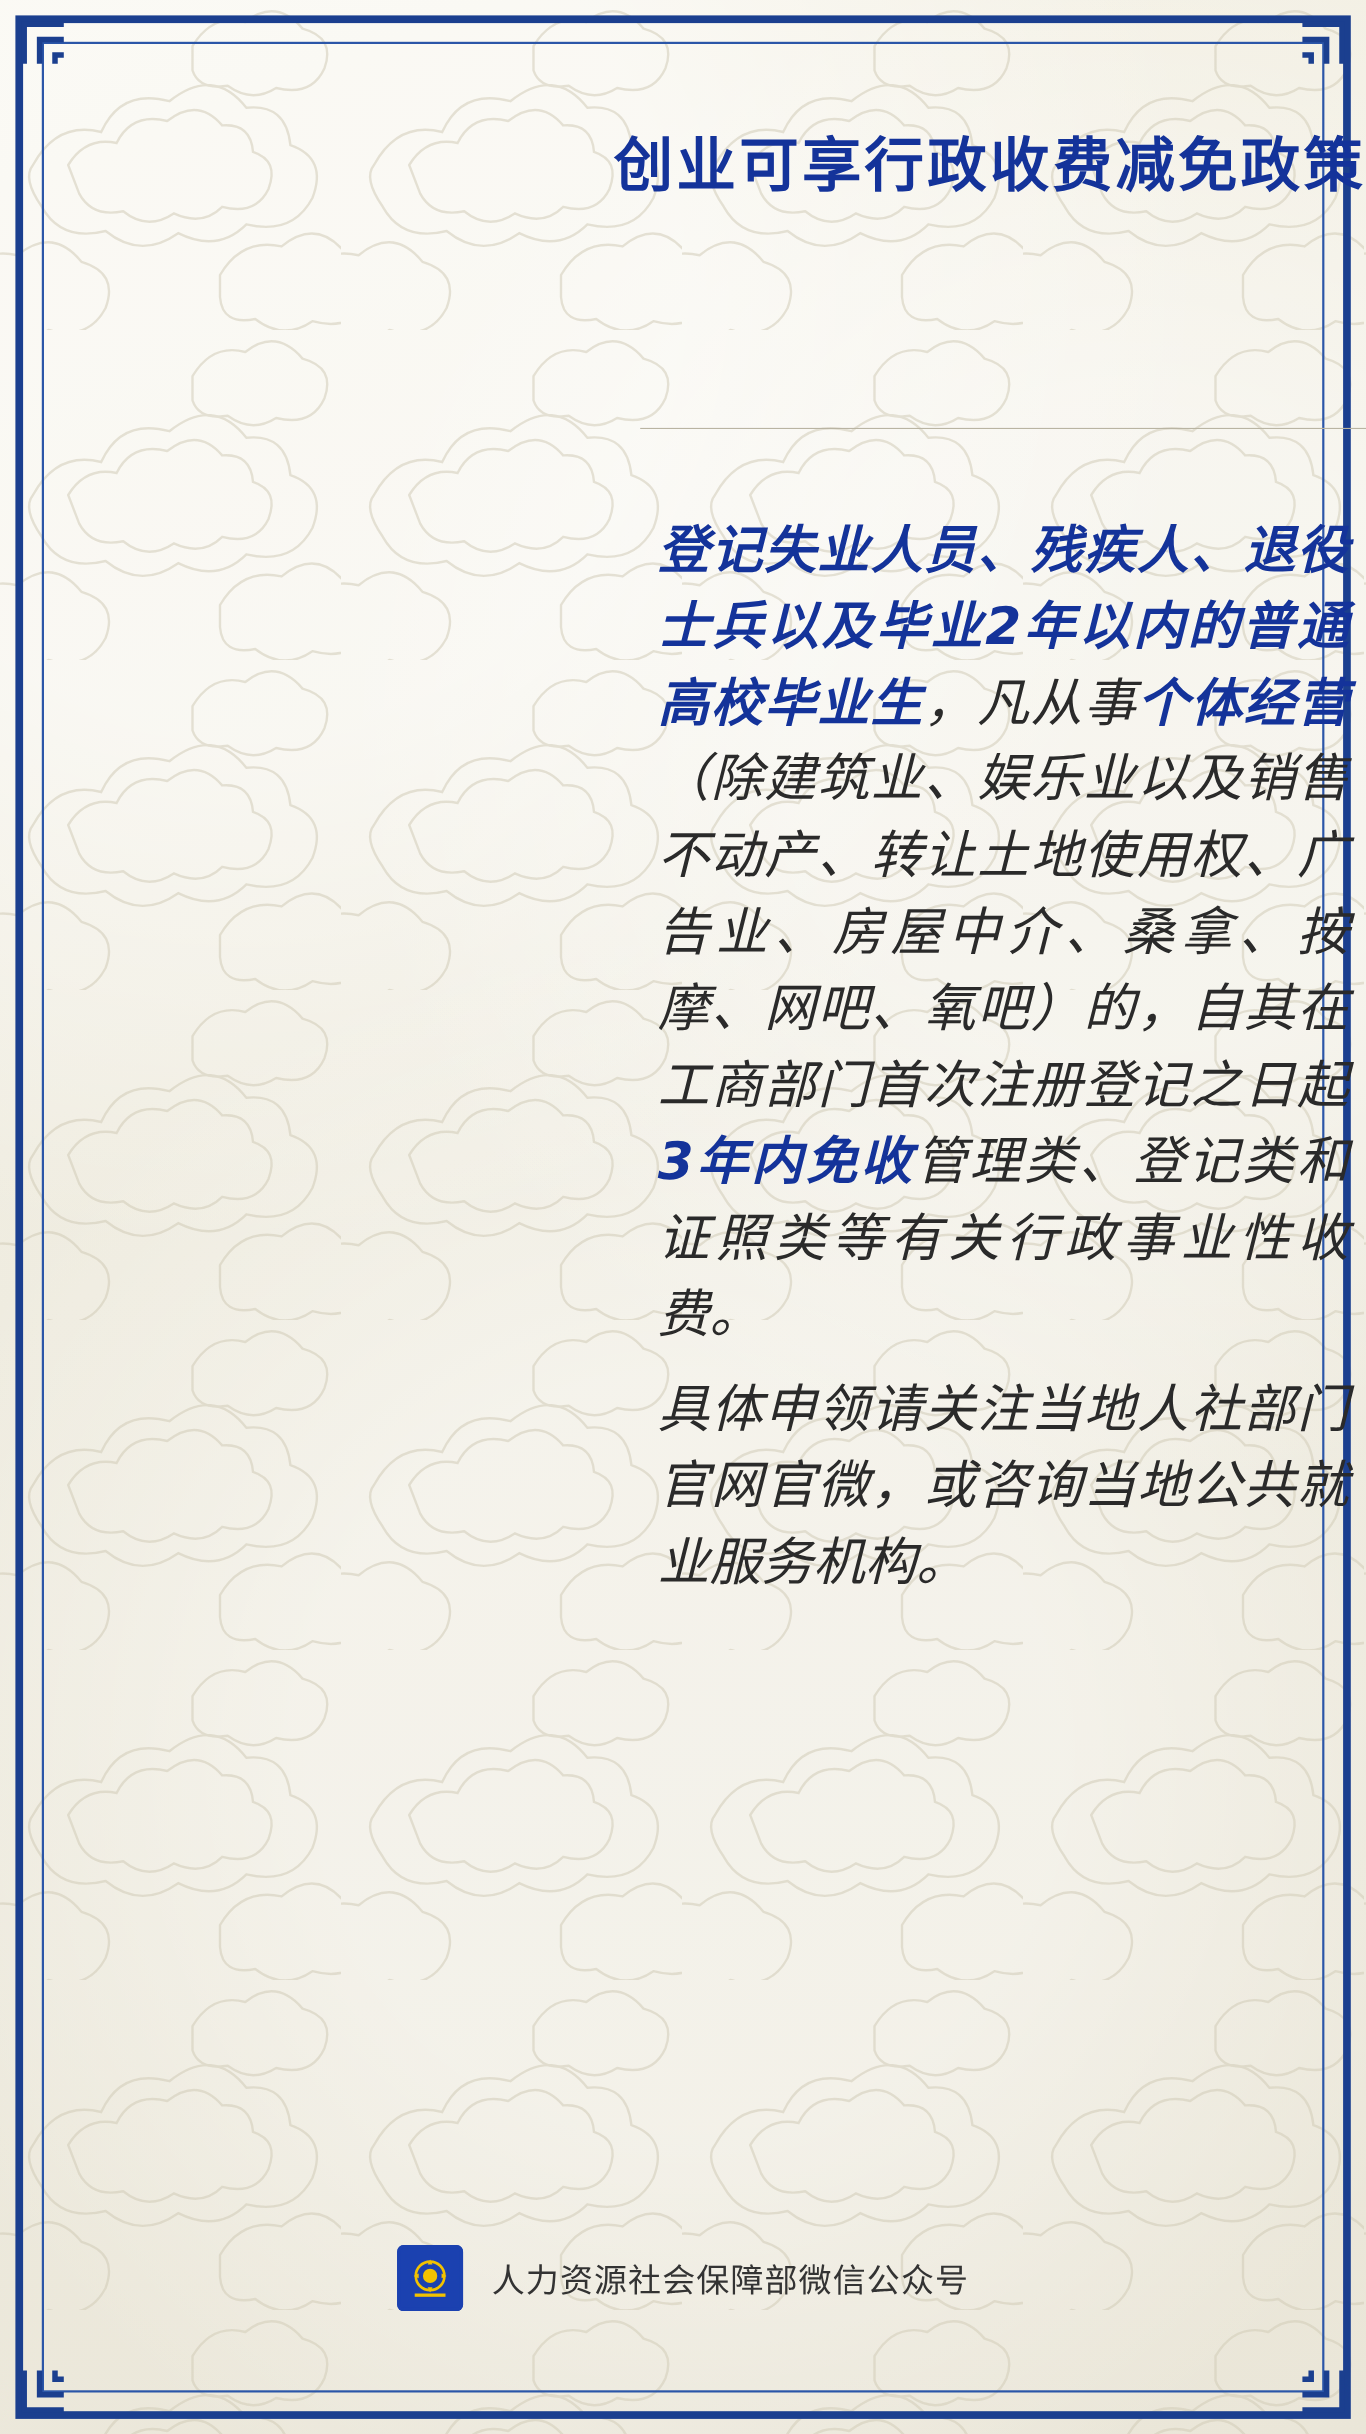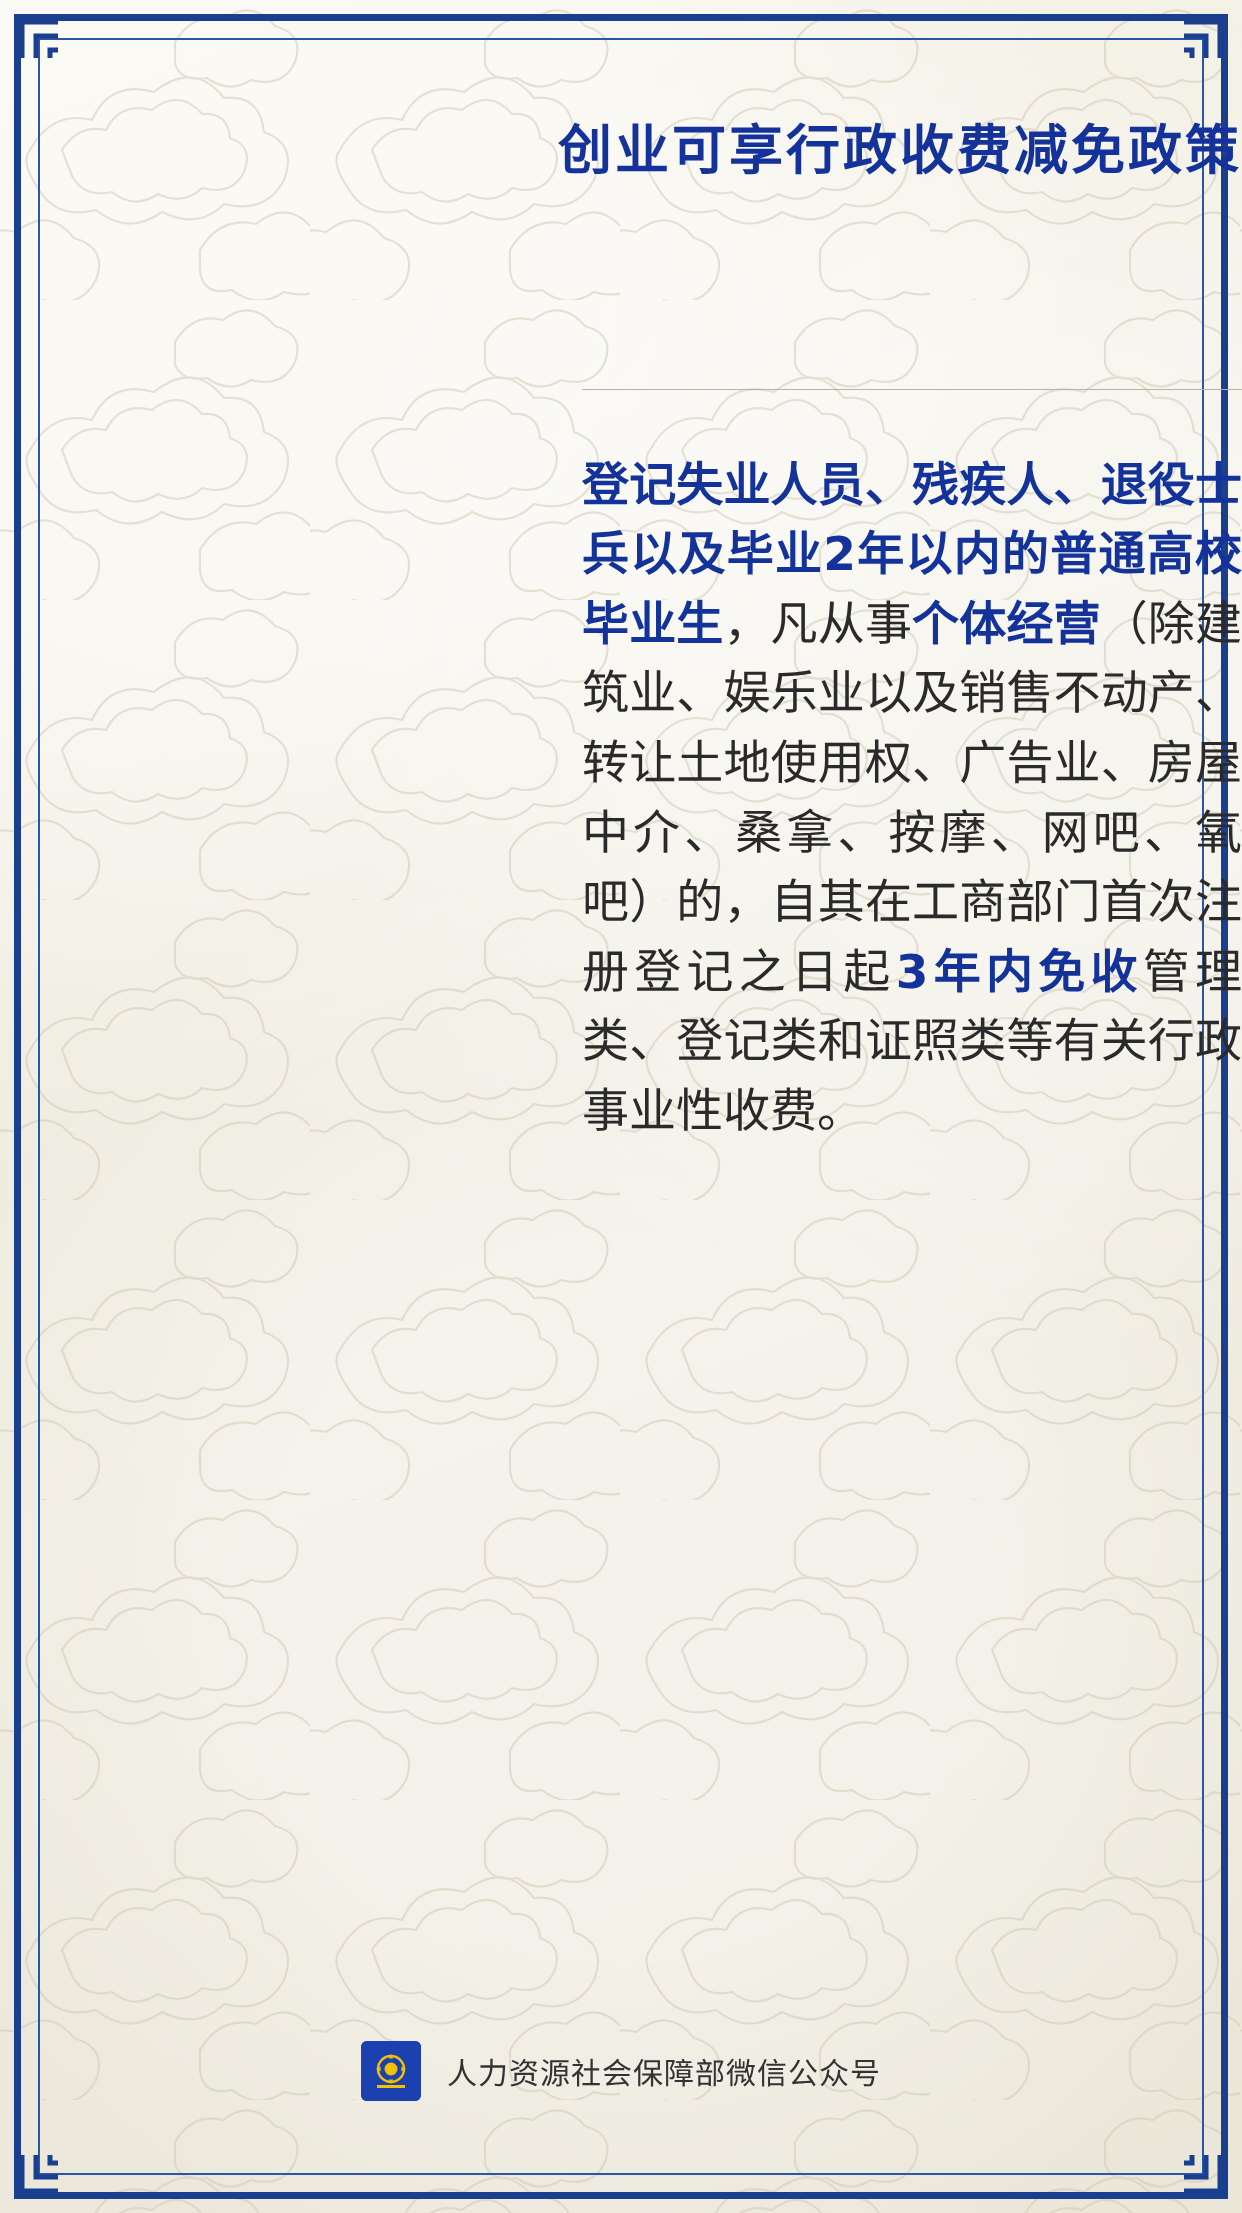--- a/index.html
+++ b/index.html
@@ -97,21 +97,21 @@
     line-height: 1.48;
     color: #2a2a2a;
     text-align: justify;
     text-justify: inter-ideograph;
     font-family: "DejaVu Sans", "Liberation Sans", sans-serif;
   }
   .body-text .hl {
     color: #14339a;
     font-weight: bold;
   }
-  .body-text p { margin: 0; }
+  .body-text p { margin: 16px; font-style: italic; }
   .body-text p + p { margin-top: 2px; }
 
   
   .footer {
     position: absolute;
     left: 0;
     right: 0;
     bottom: 112px;
     display: flex;
     align-items: center;
@@ -202,20 +202,21 @@
   </div>
 
   <div class="content">
 
     <div class="title">创业可享行政收费减免政策</div>
 
     <div class="divider"></div>
 
     <div class="body-text">
       <p><span class="hl">登记失业人员、残疾人、退役士兵以及毕业2年以内的普通高校毕业生</span><span>，凡从事</span><span class="hl">个体经营</span><span>（除建筑业、娱乐业以及销售不动产、转让土地使用权、广告业、房屋中介、桑拿、按摩、网吧、氧吧）的，自其在工商部门首次注册登记之日起</span><span class="hl">3年内免收</span><span>管理类、登记类和证照类等有关行政事业性收费。</span></p>
+      <p>具体申领请关注当地人社部门官网官微，或咨询当地公共就业服务机构。</p>
     </div>
 
   </div>
 
   <div class="footer">
     <div class="emblem">
       <svg class="gear" viewBox="0 0 44 44" xmlns="http://www.w3.org/2000/svg">
         <circle cx="22" cy="20" r="13" fill="none" stroke="#f2c200" stroke-width="2.4"></circle>
         <circle cx="22" cy="20" r="6.5" fill="#f2c200"></circle>
         <path d="M22 5 l2.2 4.6 -4.4 0 z" fill="#f2c200"></path>

